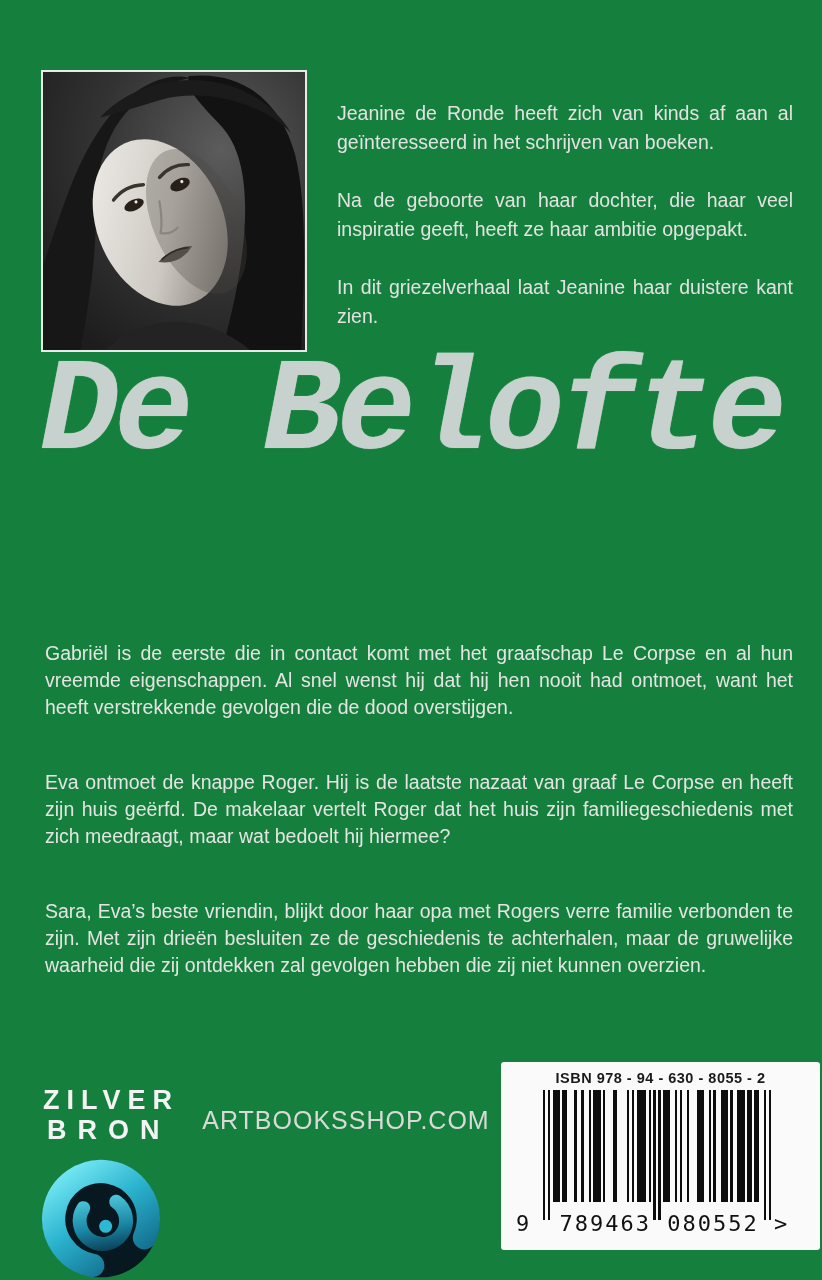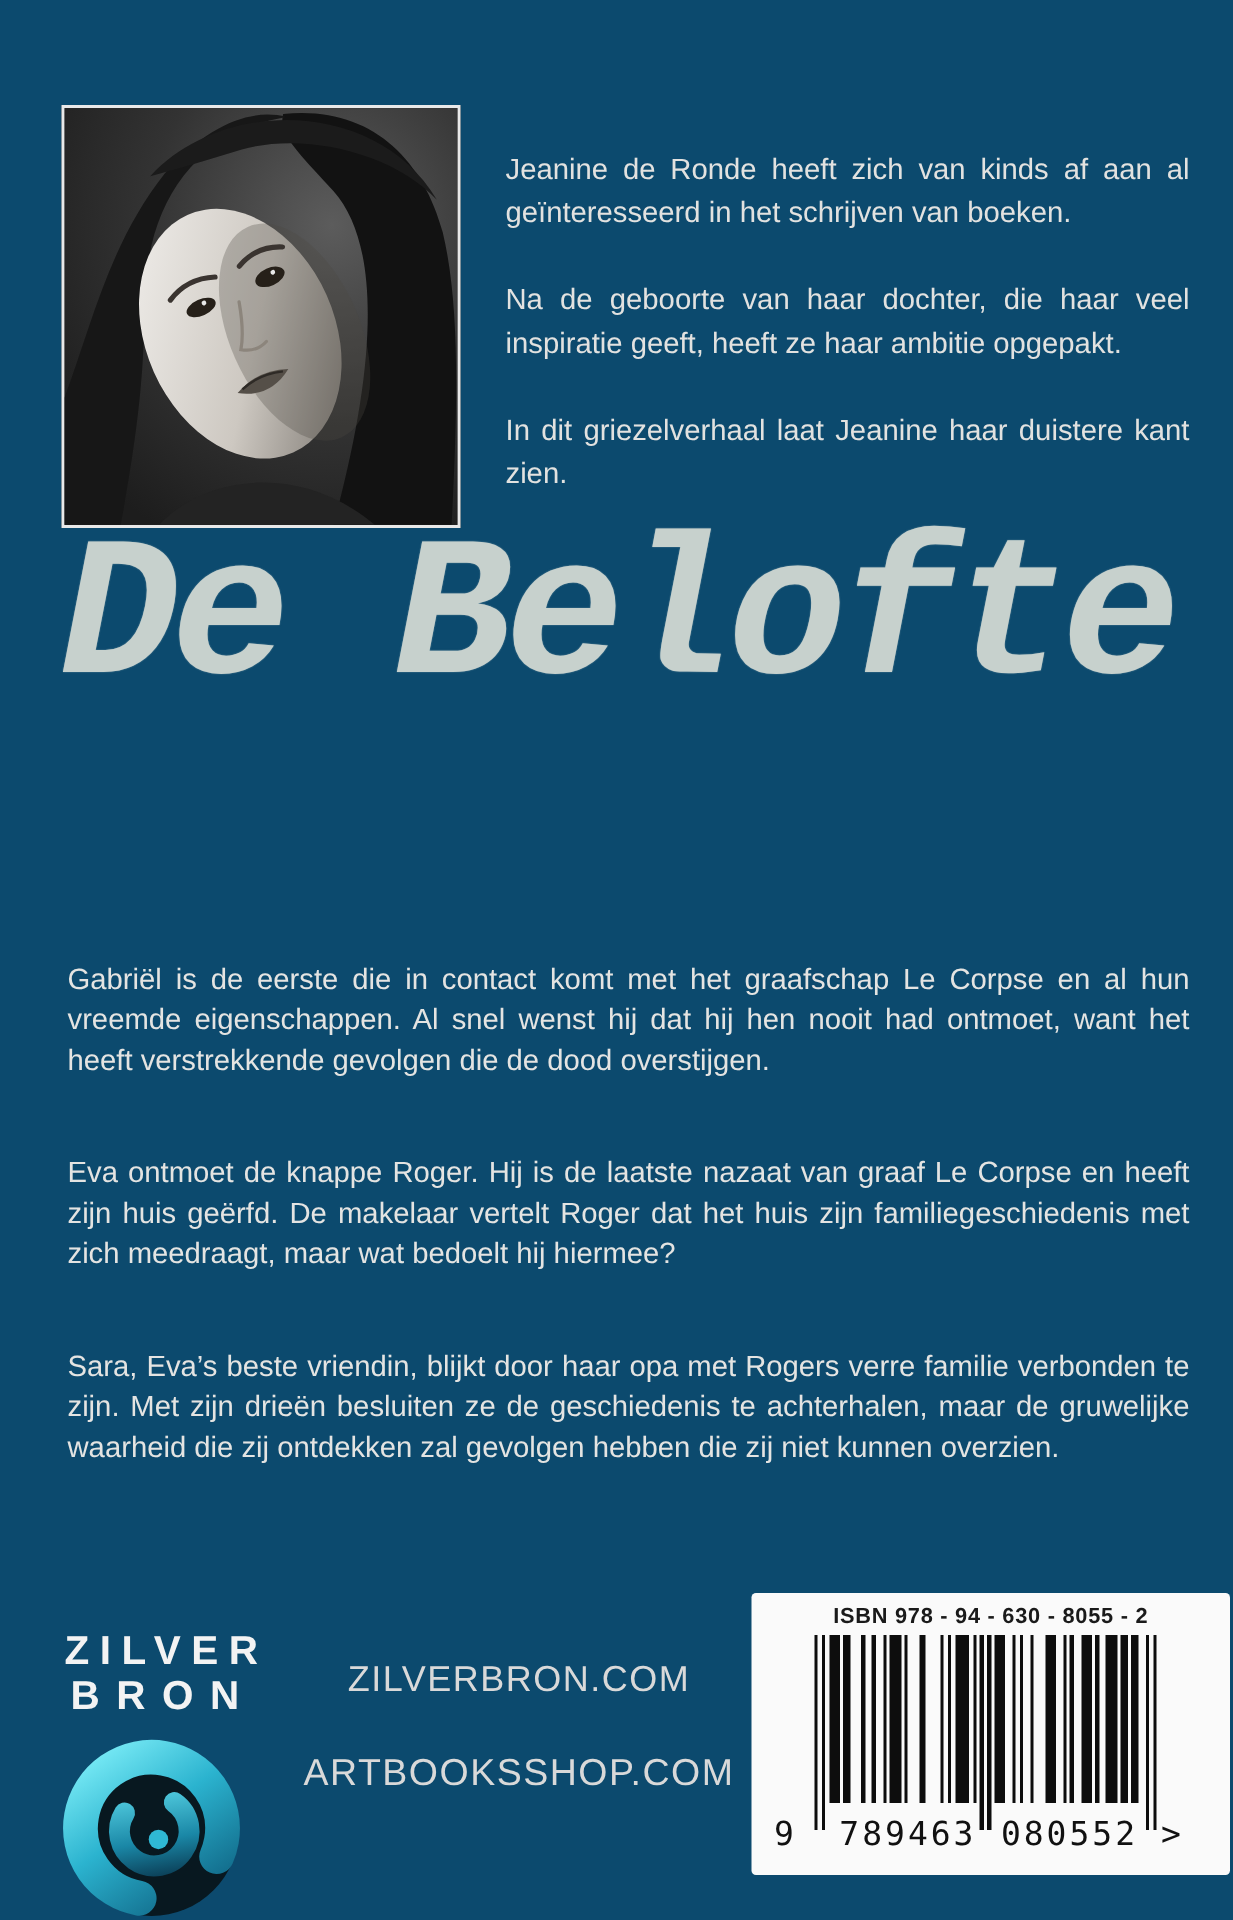--- a/index.html
+++ b/index.html
@@ -3,21 +3,21 @@
 <meta charset="utf-8">
 <style>
   * { margin: 0; padding: 0; box-sizing: border-box; }
   html, body { background: #000; }
   body { font-family: "Liberation Sans", sans-serif; }
 
   .cover {
     position: relative;
     width: 822px;
     height: 1280px;
-    background: #0c4a6e;
+    background: #15803d;
     overflow: hidden;
     margin: 0 auto;
   }
 
   
   .photo-frame {
     position: absolute;
     left: 41px; top: 70px;
     width: 266px; height: 282px;
     border: 2px solid #e9e9e9;
@@ -219,21 +219,20 @@
         </defs>
         <circle cx="70" cy="72" r="63" fill="#081820"></circle>
         <circle cx="70" cy="72" r="51" fill="none" stroke="url(#sw1)" stroke-width="25" stroke-dasharray="252 69" stroke-linecap="round" transform="rotate(100 70 72)"></circle>
         <circle cx="72" cy="74" r="25" fill="none" stroke="url(#sw2)" stroke-width="15" stroke-dasharray="116 42" stroke-linecap="round" transform="rotate(-55 72 74)"></circle>
         <circle cx="75" cy="80" r="7" fill="#2fb8d4"></circle>
       </svg>
     </div>
   </div>
 
   <div class="websites">
-    <div class="site s1">ZILVERBRON.COM</div>
     <div class="site s2">ARTBOOKSSHOP.COM</div>
   </div>
 
   <div class="barcode-box">
     <div class="isbn-line">ISBN 978 - 94 - 630 - 8055 - 2</div>
     <div class="bars-wrap" id="bars">
       <span class="bcd lead">9</span>
       <span class="bcd left">789463</span>
       <span class="bcd right">080552</span>
       <span class="bcd trail">&gt;</span>

